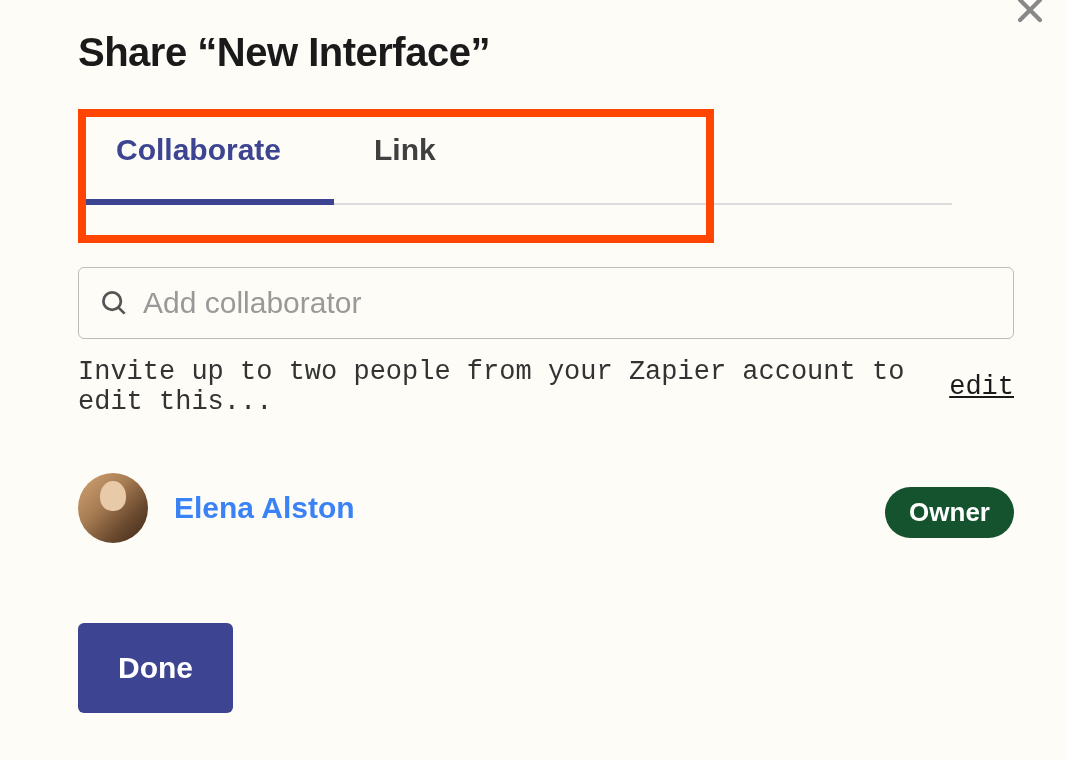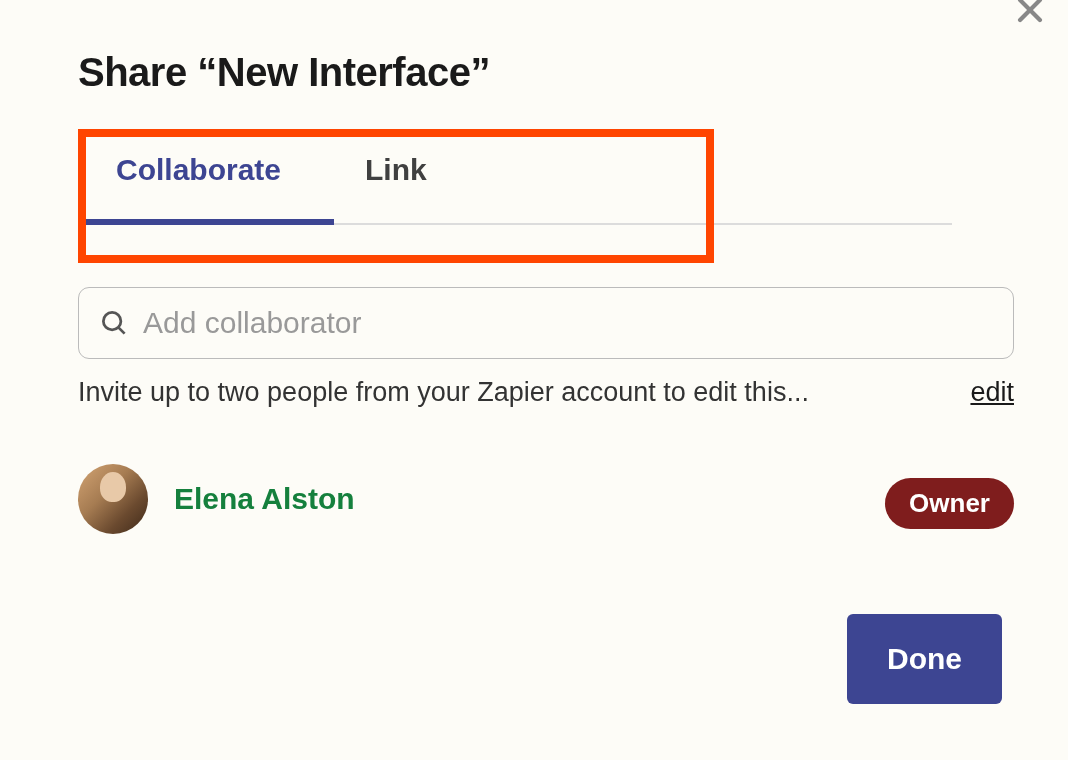--- a/index.html
+++ b/index.html
@@ -25,21 +25,21 @@
       align-items: center;
       justify-content: center;
       cursor: pointer;
       color: #888;
     }
     .close-btn svg {
       width: 34px;
       height: 34px;
     }
     .content {
-      padding: 50px 66px 0 78px;
+      padding: 30px 66px 0 78px;
     }
     .title {
       font-size: 40px;
       font-weight: 800;
       color: #1a1a1a;
       letter-spacing: -0.5px;
     }
     .tabs-wrapper {
       margin-top: 46px;
       position: relative;
@@ -49,21 +49,21 @@
       left: 0;
       top: -12px;
       width: 636px;
       height: 134px;
       border: 8px solid #ff4500;
       pointer-events: none;
       z-index: 5;
     }
     .tabs {
       display: flex;
-      gap: 8px;
+      gap: 17px;
       border-bottom: 2px solid #dcdcdc;
       width: 874px;
       position: relative;
       text-align: center;
     }
     .tab {
       font-size: 30px;
       font-weight: 700;
       padding: 12px 38px 36px 38px;
       cursor: pointer;
@@ -81,21 +81,21 @@
       height: 6px;
       background: #3d4592;
     }
     .input-section {
       margin-top: 62px;
     }
     .collab-input-wrap {
       display: flex;
       align-items: center;
       border: 1px solid #bbb;
-      border-radius: 11px;
+      border-radius: 6px;
       padding: 18px 20px;
       width: 936px;
       background: #fdfcf7;
     }
     .search-icon {
       color: #555;
       margin-right: 14px;
       flex-shrink: 0;
     }
     .search-icon svg {
@@ -114,20 +114,21 @@
     }
     .collab-input::placeholder {
       color: #999;
     }
     .helper-row {
       margin-top: 18px;
       display: flex;
       align-items: center;
       justify-content: space-between;
       width: 936px;
+      font-family: Liberation Mono, monospace;
     }
     .helper-text {
       font-size: 27px;
       color: #333;
     }
     .more-link {
       font-size: 27px;
       color: #1a1a1a;
       text-decoration: underline;
       cursor: pointer;
@@ -153,37 +154,37 @@
       top: 8px;
       left: 22px;
       width: 26px;
       height: 30px;
       background: #e8c9a8;
       border-radius: 50% 50% 45% 45%;
     }
     .person-name {
       font-size: 30px;
       font-weight: 800;
-      color: #15803d;
+      color: #3b82f6;
       margin-left: 26px;
     }
     .role-badge {
       margin-left: auto;
-      background: #7f1d1d;
+      background: #14532d;
       color: #fff;
       font-size: 26px;
       font-weight: 700;
       padding: 10px 24px;
       border-radius: 30px;
       margin-top: 8px;
     }
     .done-btn-wrap {
       margin-top: 80px;
       display: flex;
-      justify-content: flex-end;
+      justify-content: flex-start;
       width: 100%;
     }
     .done-btn {
       background: #3d4592;
       color: #fff;
       border: none;
       font-size: 30px;
       font-weight: 700;
       padding: 28px 40px;
       border-radius: 6px;

